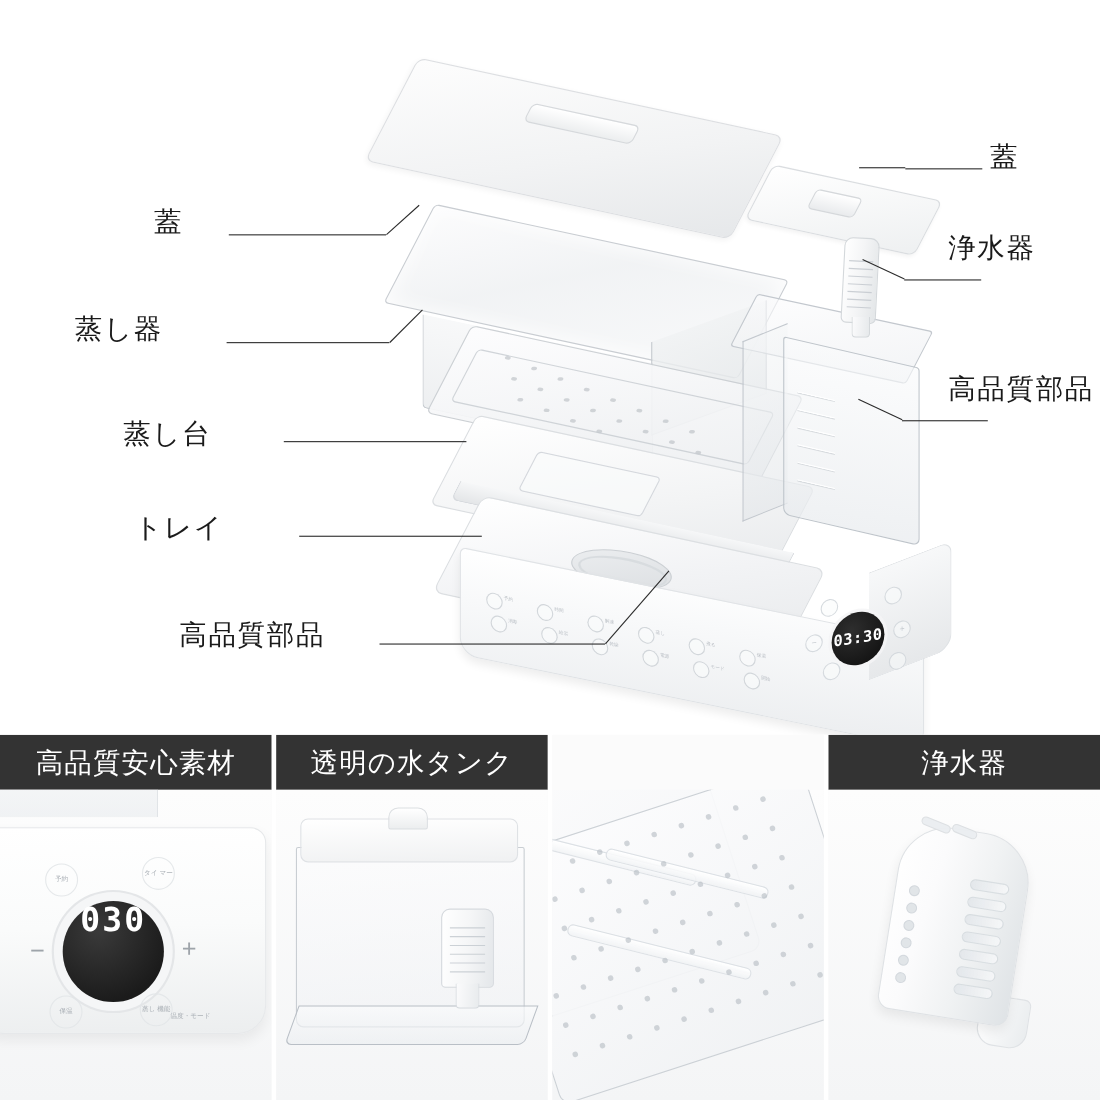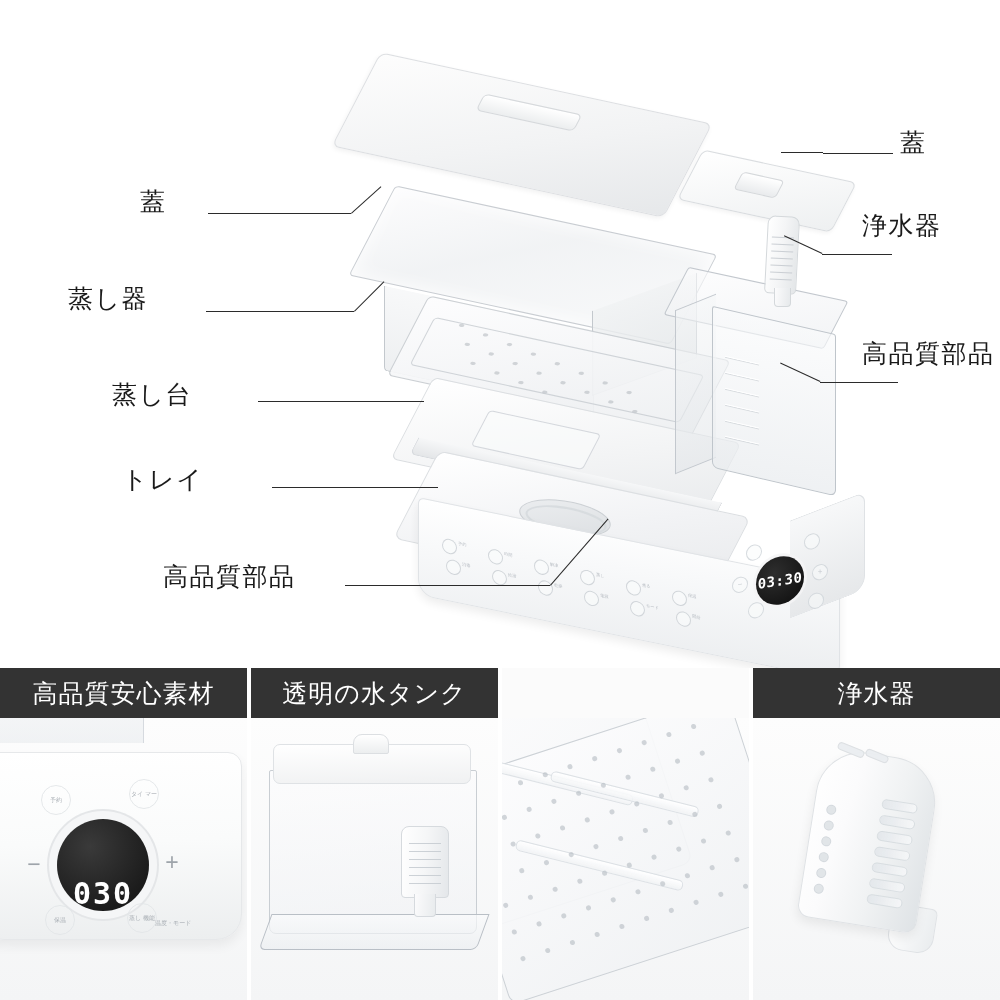--- a/index.html
+++ b/index.html
@@ -293,21 +293,21 @@
   }
   #tp-tankglass{
     position:absolute;left:-16px;top:-50px;width:158px;height:74px;
     background:linear-gradient(180deg,rgba(248,249,250,.75),rgba(232,235,238,.6));
     border:1px solid #d6dadf;border-bottom:none;border-radius:4px 4px 0 0;
   }
   #tp-display{
     position:absolute;left:78px;top:66px;width:92px;height:92px;
     border-radius:50%;
     background:radial-gradient(circle at 36% 30%,#3a3a3a,#1b1b1b 74%);
-    display:flex;align-items:flex-end;justify-content:center;
+    display:flex;align-items:flex-start;justify-content:center;
     box-shadow:0 0 0 8px #f5f6f7, 0 0 0 10px #e4e6e8;
   }
   #tp-digits{
     font-family:"DejaVu Sans Mono","Liberation Mono",monospace;
     font-size:30px;font-weight:700;color:#ffffff;letter-spacing:2px;
   }
   .tp-pm{
     position:absolute;font-size:23px;color:#9ea4aa;font-weight:300;
     width:22px;text-align:center;
   }

